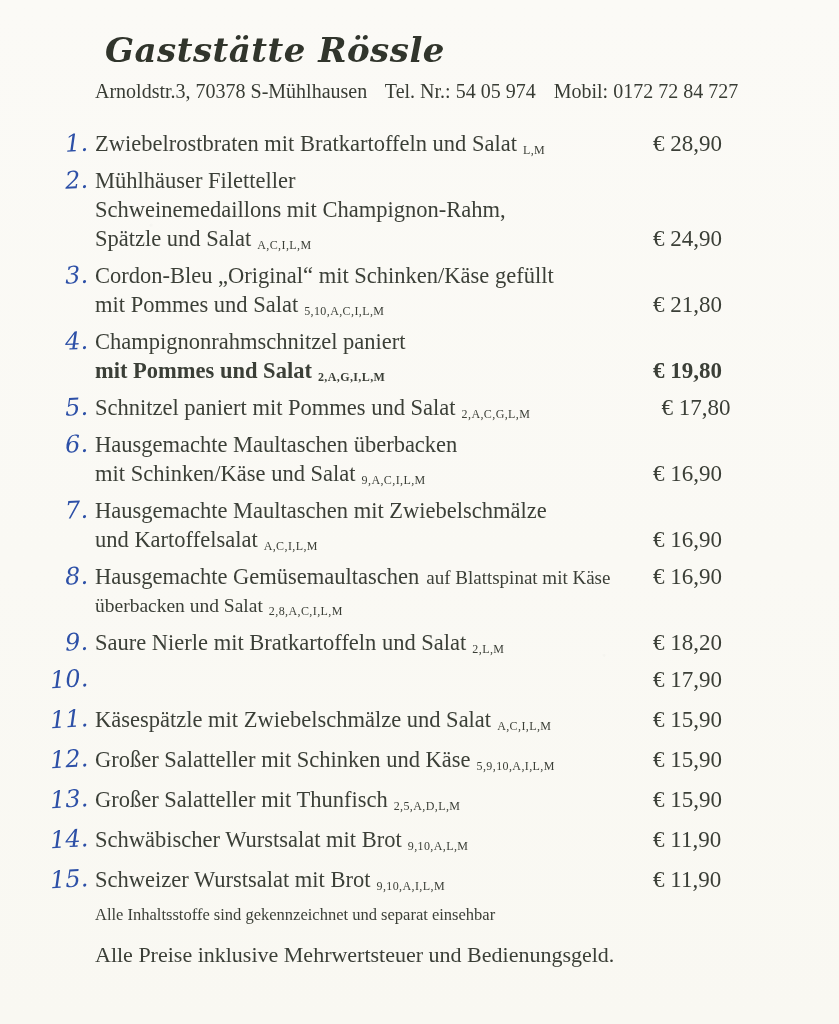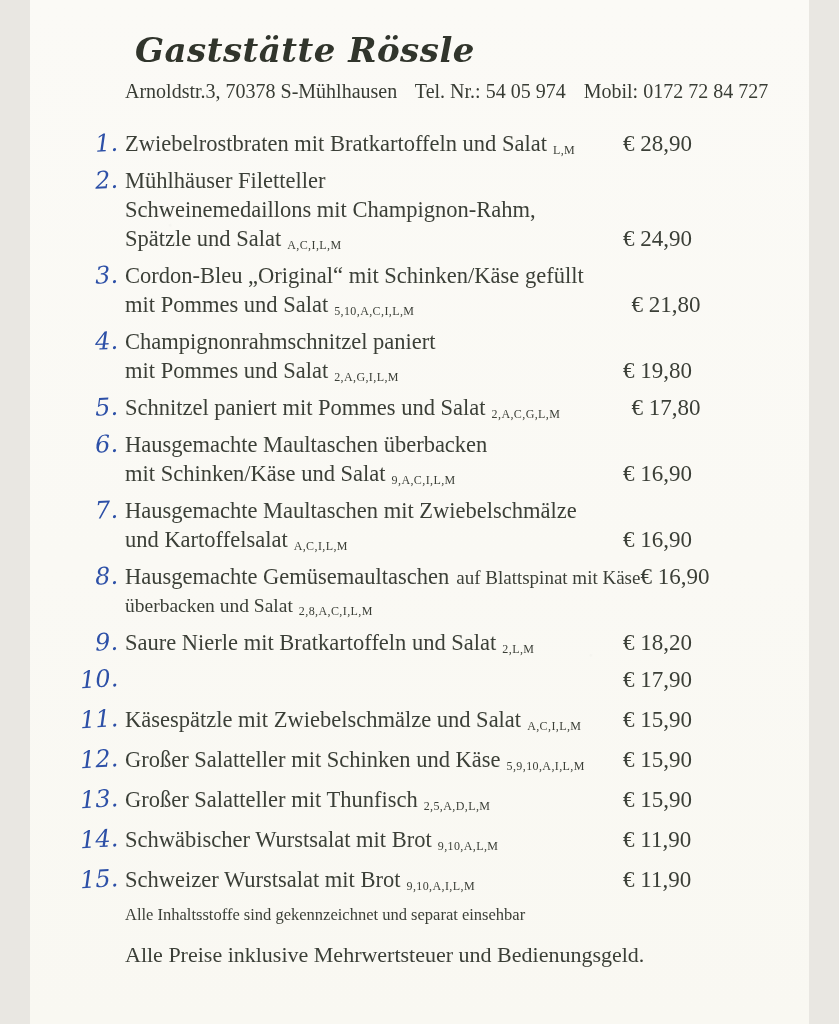--- a/index.html
+++ b/index.html
@@ -1,19 +1,19 @@
 <!DOCTYPE html>
 <html lang="de" style="--ink: #3b3f37; --hand: #2d50a7;"><head>
 <meta charset="utf-8">
 <title>Gaststätte Rössle — Speisekarte</title>
 <style>
   html,body{margin:0;padding:0;background:#e9e7e2;}
   .page{
     position:relative;
-    width:779px;height:1024px;
+    width:839px;height:1024px;
     margin:0 auto;
     box-sizing:border-box;
     padding:30px 100px 0 58px;
     background:
       radial-gradient(circle at 18% 22%, rgba(120,130,120,0.03) 0 1px, transparent 2px),
       radial-gradient(circle at 72% 64%, rgba(120,130,120,0.03) 0 1px, transparent 2px),
       linear-gradient(180deg,#fbfaf6 0%, #faf9f4 55%, #f9f8f2 100%);
     color:var(--ink,#3b3f37);
     font-family:"Liberation Serif", serif;
     overflow:hidden;
@@ -115,27 +115,27 @@
         <span class="item-number">2.</span>
         <div class="item-line" style="grid-area: 1 / 2;"><span class="seg">Mühlhäuser Filetteller</span></div>
         <div class="item-line" style="grid-area: 2 / 2;"><span class="seg">Schweinemedaillons mit Champignon-Rahm,</span></div>
         <div class="item-line" style="grid-area: 3 / 2;"><span class="seg">Spätzle und Salat</span><span class="allergens">A,C,I,L,M</span></div>
         <span class="item-price" style="grid-row: 3;">€ 24,90</span>
       </div>
       <div class="item-row">
         <span class="item-number">3.</span>
         <div class="item-line" style="grid-area: 1 / 2;"><span class="seg">Cordon-Bleu „Original“ mit Schinken/Käse gefüllt</span></div>
         <div class="item-line" style="grid-area: 2 / 2;"><span class="seg">mit Pommes und Salat</span><span class="allergens">5,10,A,C,I,L,M</span></div>
-        <span class="item-price" style="grid-row: 2; text-align: center;">€ 21,80</span>
+        <span class="item-price" style="grid-row: 2;">€ 21,80</span>
       </div>
       <div class="item-row">
         <span class="item-number">4.</span>
         <div class="item-line" style="grid-area: 1 / 2;"><span class="seg">Champignonrahmschnitzel paniert</span></div>
-        <div class="item-line" style="grid-area: 2 / 2;"><span class="seg">mit Pommes und Salat</span><span class="allergens">2,A,G,I,L,M</span></div>
-        <span class="item-price" style="grid-row: 2;">€ 19,80</span>
+        <div class="item-line" style="grid-area: 2 / 2; font-weight: bold;"><span class="seg">mit Pommes und Salat</span><span class="allergens">2,A,G,I,L,M</span></div>
+        <span class="item-price" style="grid-row: 2; font-weight: bold;">€ 19,80</span>
       </div>
       <div class="item-row">
         <span class="item-number">5.</span>
         <div class="item-line" style="grid-area: 1 / 2;"><span class="seg">Schnitzel paniert mit Pommes und Salat</span><span class="allergens">2,A,C,G,L,M</span></div>
         <span class="item-price" style="grid-row: 1; text-align: center;">€ 17,80</span>
       </div>
       <div class="item-row">
         <span class="item-number">6.</span>
         <div class="item-line" style="grid-area: 1 / 2;"><span class="seg">Hausgemachte Maultaschen überbacken</span></div>
         <div class="item-line" style="grid-area: 2 / 2;"><span class="seg">mit Schinken/Käse und Salat</span><span class="allergens">9,A,C,I,L,M</span></div>

